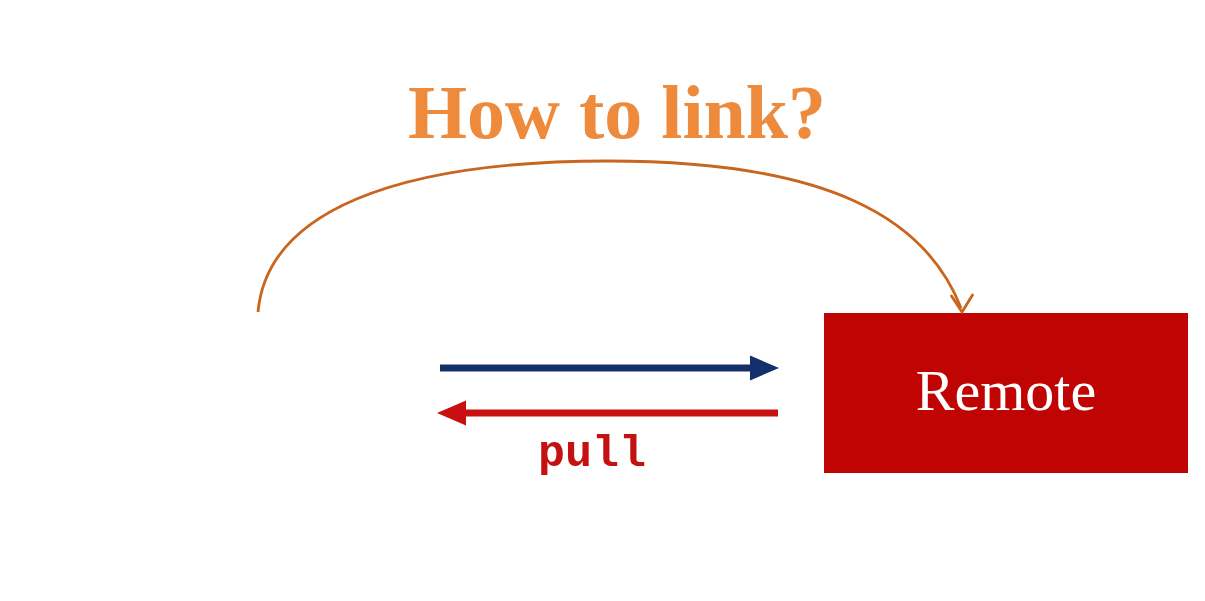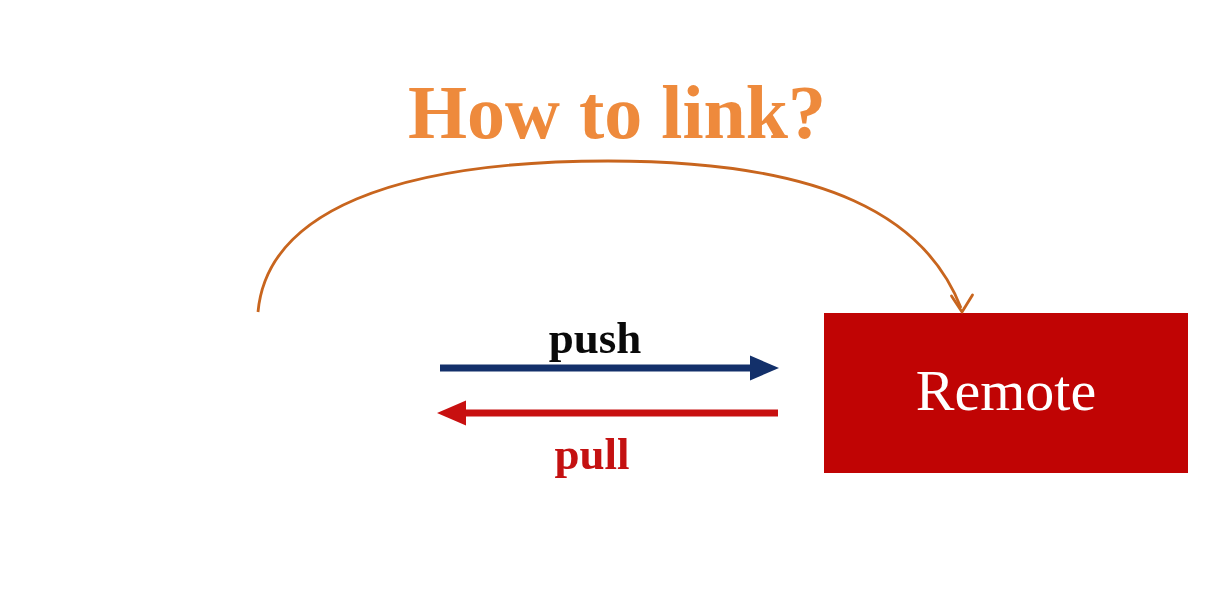--- a/index.html
+++ b/index.html
@@ -79,20 +79,21 @@
   }
   .push-label {
     left: 495px;
     top: 316px;
     color: var(--push-label, #0A0A0A);
   }
   .pull-label {
     left: 492px;
     top: 432px;
     color: var(--pull-label, #C41111);
+    font-family: Liberation Mono, monospace;
   }
 </style>
 </head>
 <body>
 
 <div class="canvas">
 
   <div class="diagram-title">How to link?</div>
 
 
@@ -111,17 +112,16 @@
       <line class="pull-stroke" x1="778" y1="413" x2="462" y2="413" stroke-width="7"></line>
       <polygon class="pull-fill" points="466,400.5 437,413 466,425.5"></polygon>
     </g>
 
     <g>
       <path class="curve-stroke" d="M 258 312 C 267 212, 395 161, 608 161 C 828 161, 926 218, 961 308" stroke-width="2.8"></path>
       <path class="curve-stroke" d="M 951.5 296 L 962 312 L 972.5 295" stroke-width="2.8" stroke-linecap="round" stroke-linejoin="round"></path>
     </g>
   </svg>
 
-  <div class="edge-label push-label">push</div>
 
   <div class="edge-label pull-label">pull</div>
 
 </div>
 
 </body></html>

